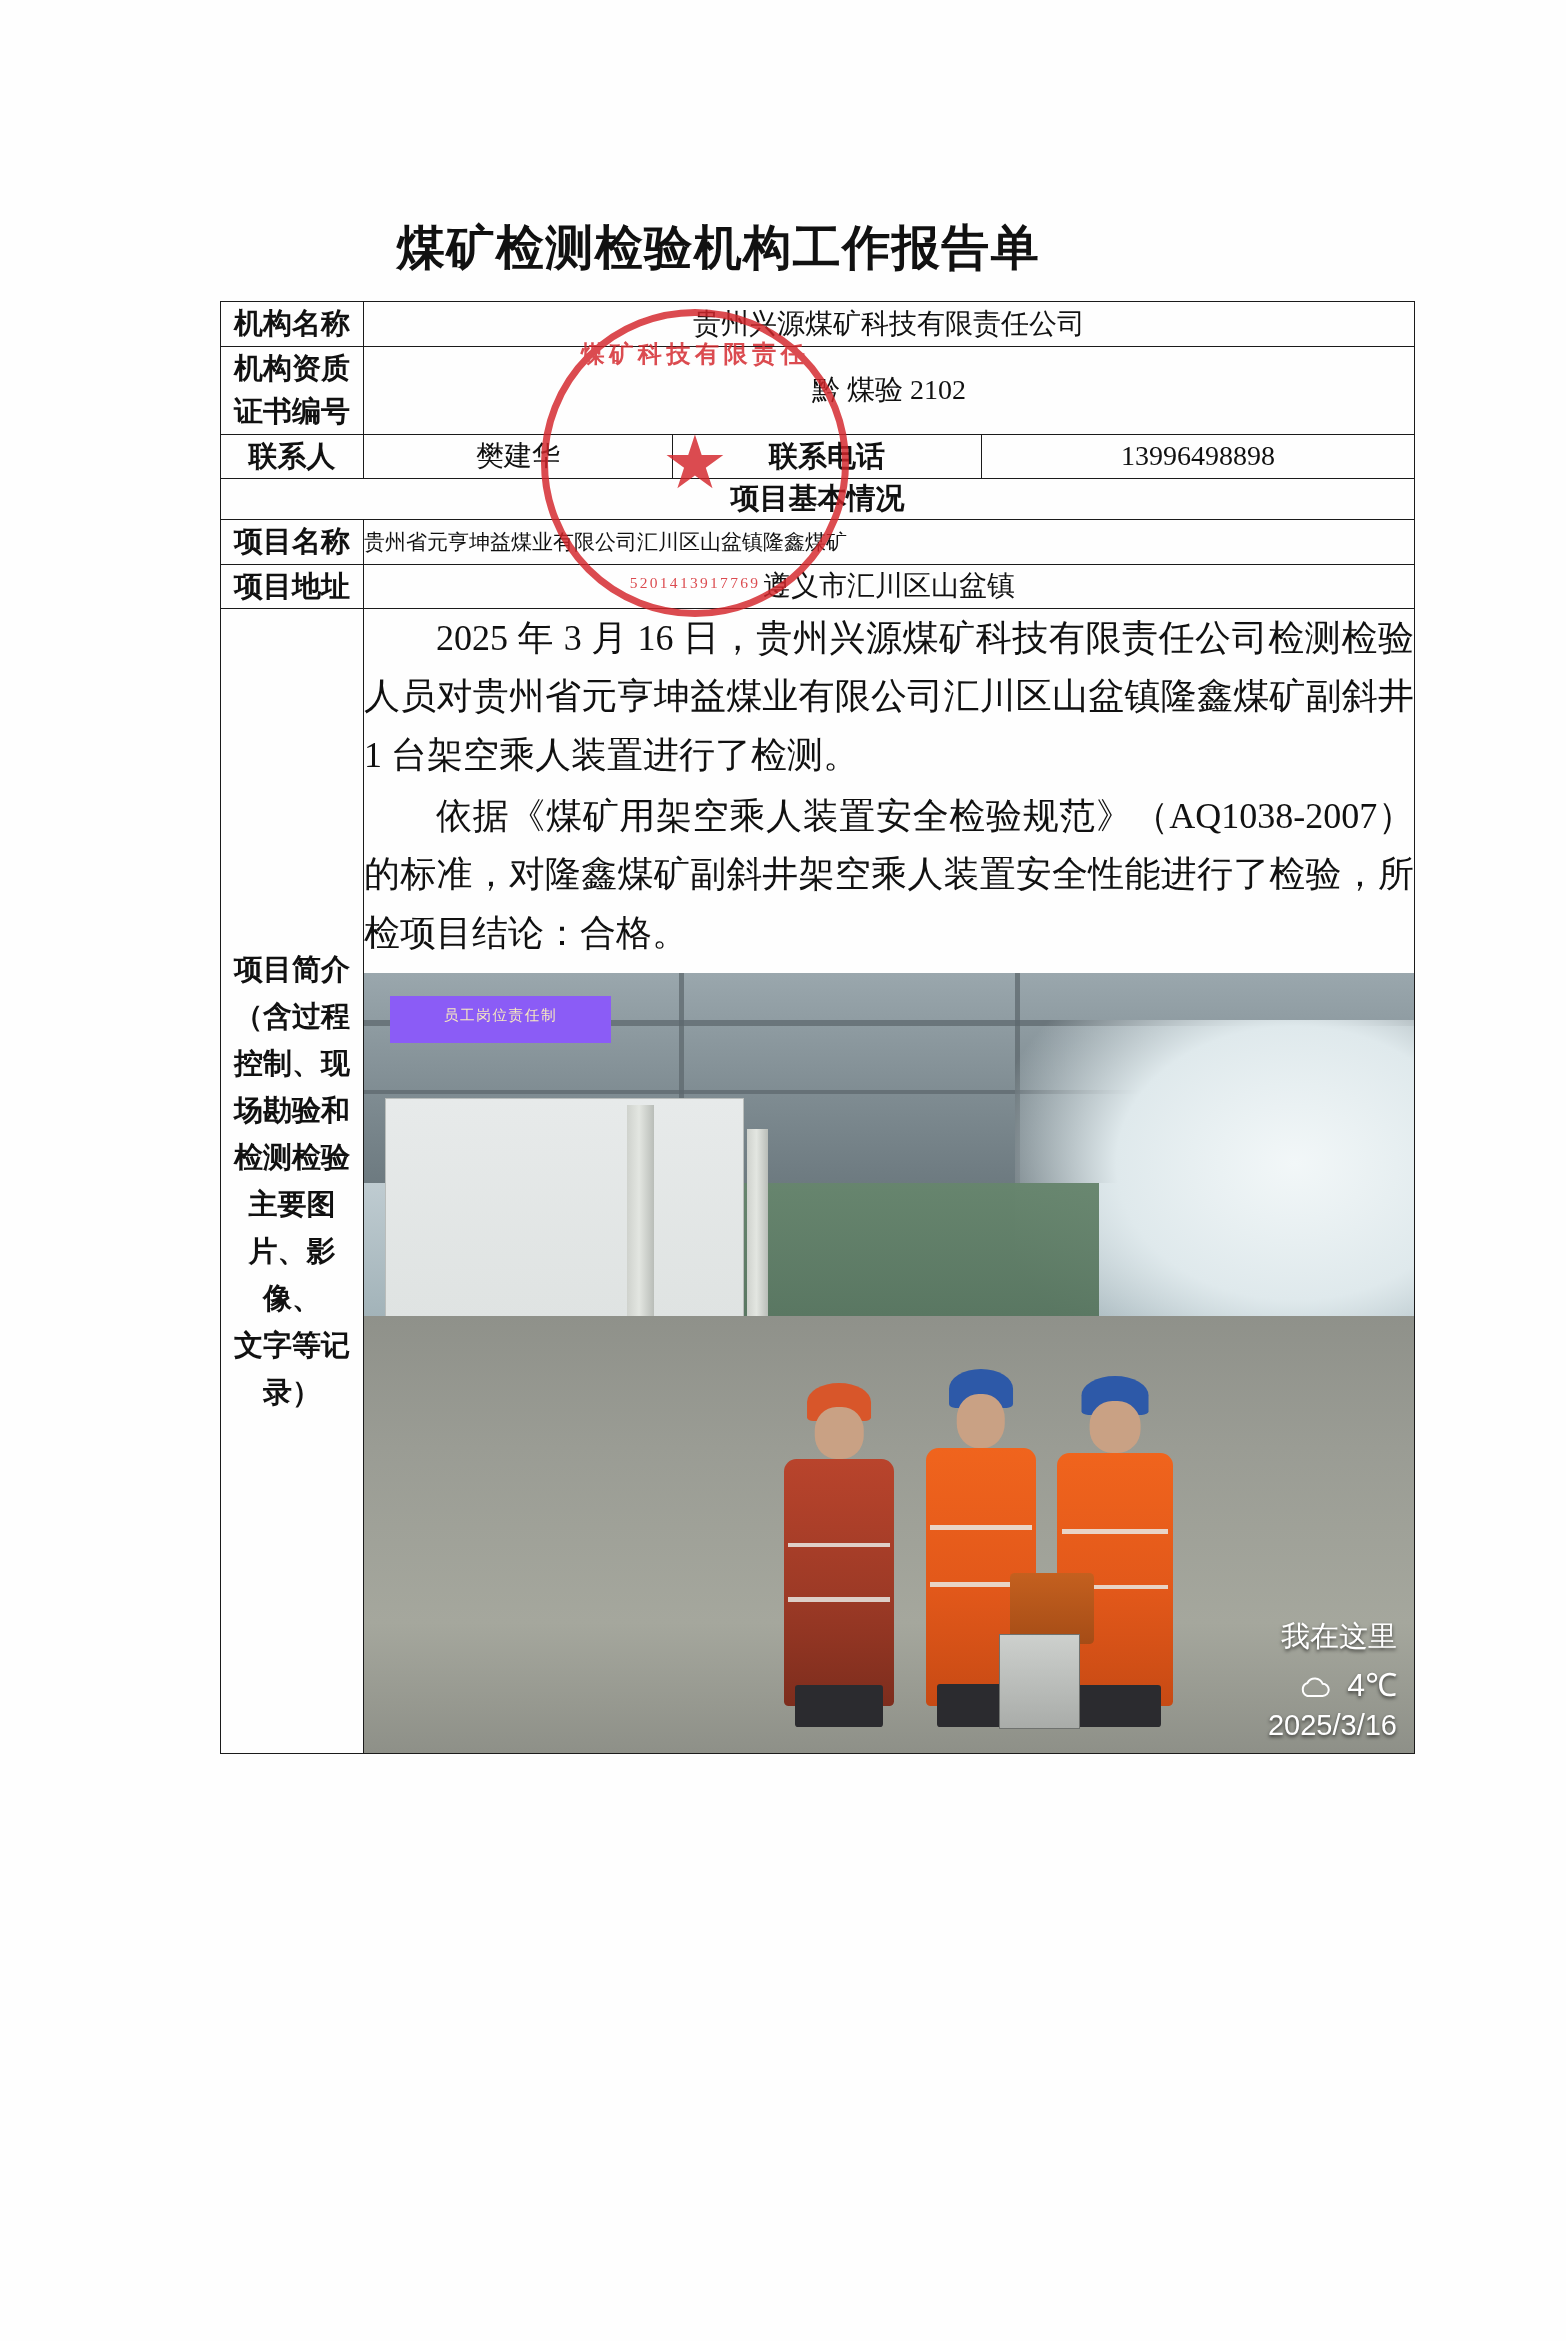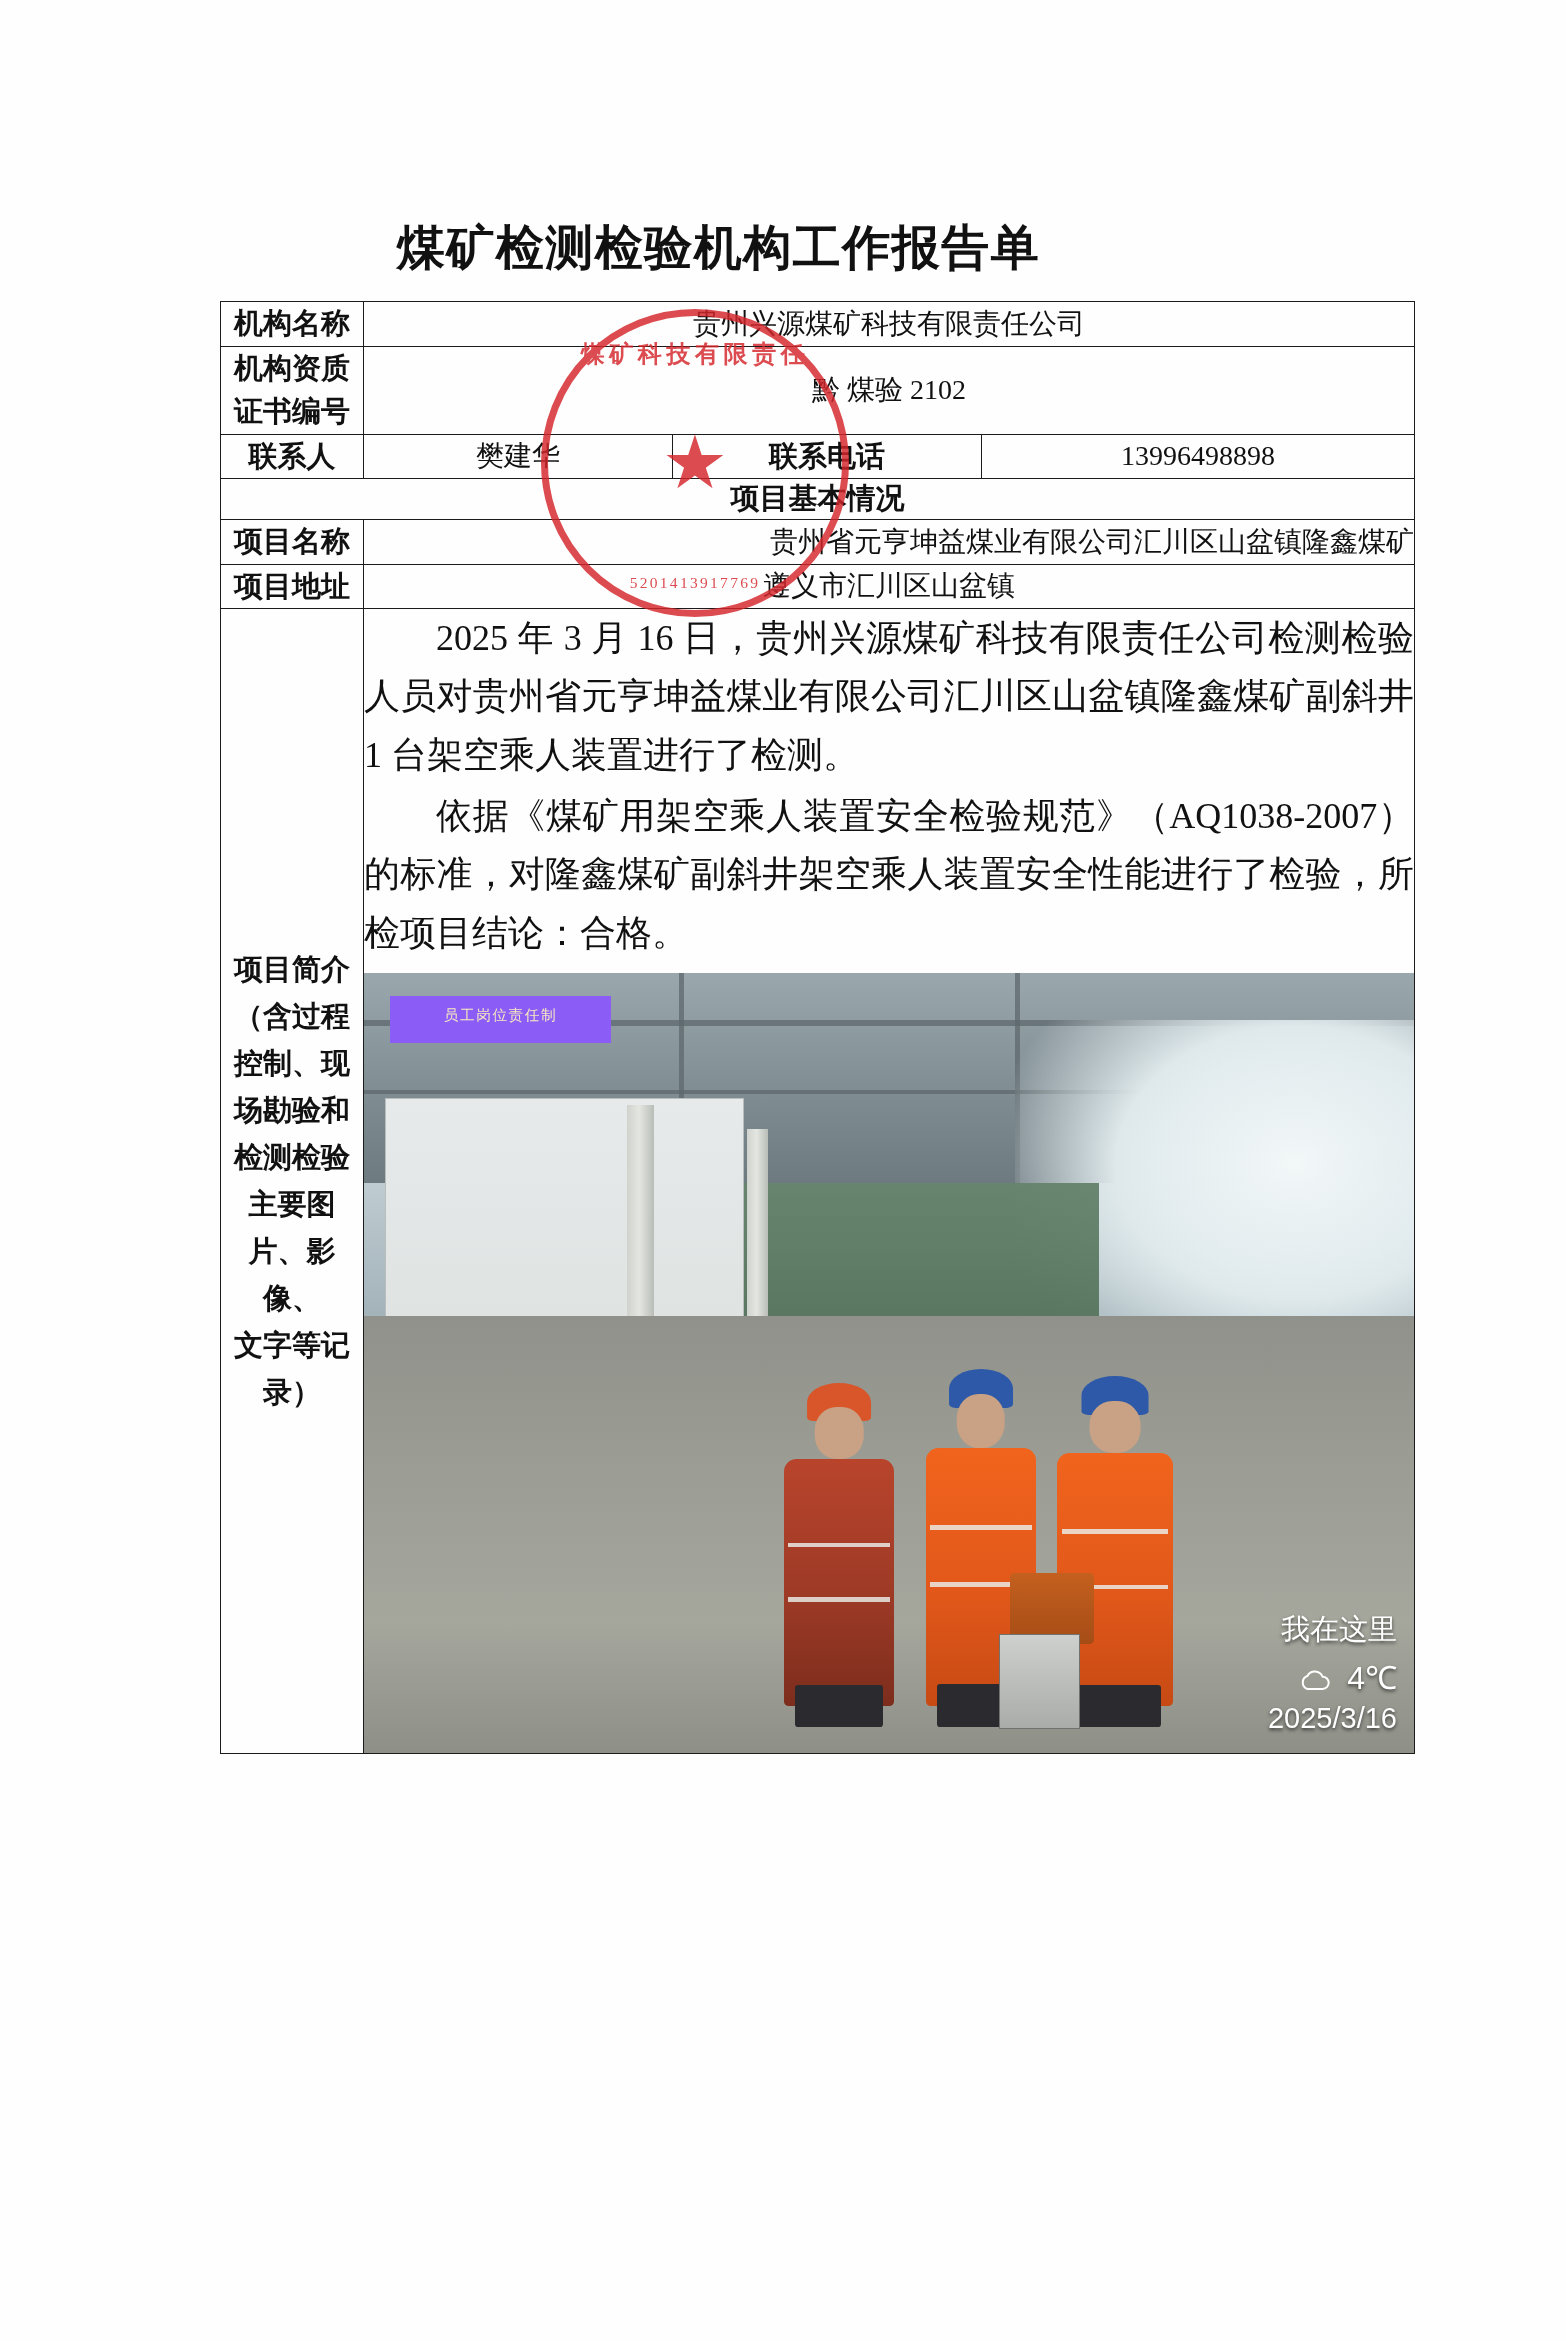--- a/index.html
+++ b/index.html
@@ -52,22 +52,22 @@
     font-weight: bold;
     padding: 17px 6.2px;
     line-height: 1.5;
   }
   .val {
     text-align: center;
     font-size: 28px;
     padding: 17px 7.7px;
   }
   .val-left {
-    text-align: right;
-    font-size: 28px;
+    text-align: left;
+    font-size: 21px;
     padding: 17px 7.7px;
   }
   .section-head {
     text-align: center;
     font-size: 29px;
     font-weight: bold;
     padding: 15.5px 6.2px;
   }
   .intro-label {
     text-align: center;
@@ -259,21 +259,21 @@
     border: 1.5px solid #6f726f;
   }
   .ph-bag {
     position: absolute;
     background: linear-gradient(180deg, #c4601f 0%, #a54c16 100%);
     border-radius: 4.6px;
   }
   .ph-stamp {
     position: absolute;
     right: 17px;
-    bottom: 18px;
+    bottom: 11px;
     text-align: right;
     color: #ffffff;
     text-shadow: 0 1.5px 3.9px rgba(0,0,0,.65);
     font-family: "Liberation Sans", sans-serif;
   }
   .ph-stamp .loc {
     font-size: 29px;
     margin-bottom: 4.6px;
   }
   .ph-stamp .temp {

